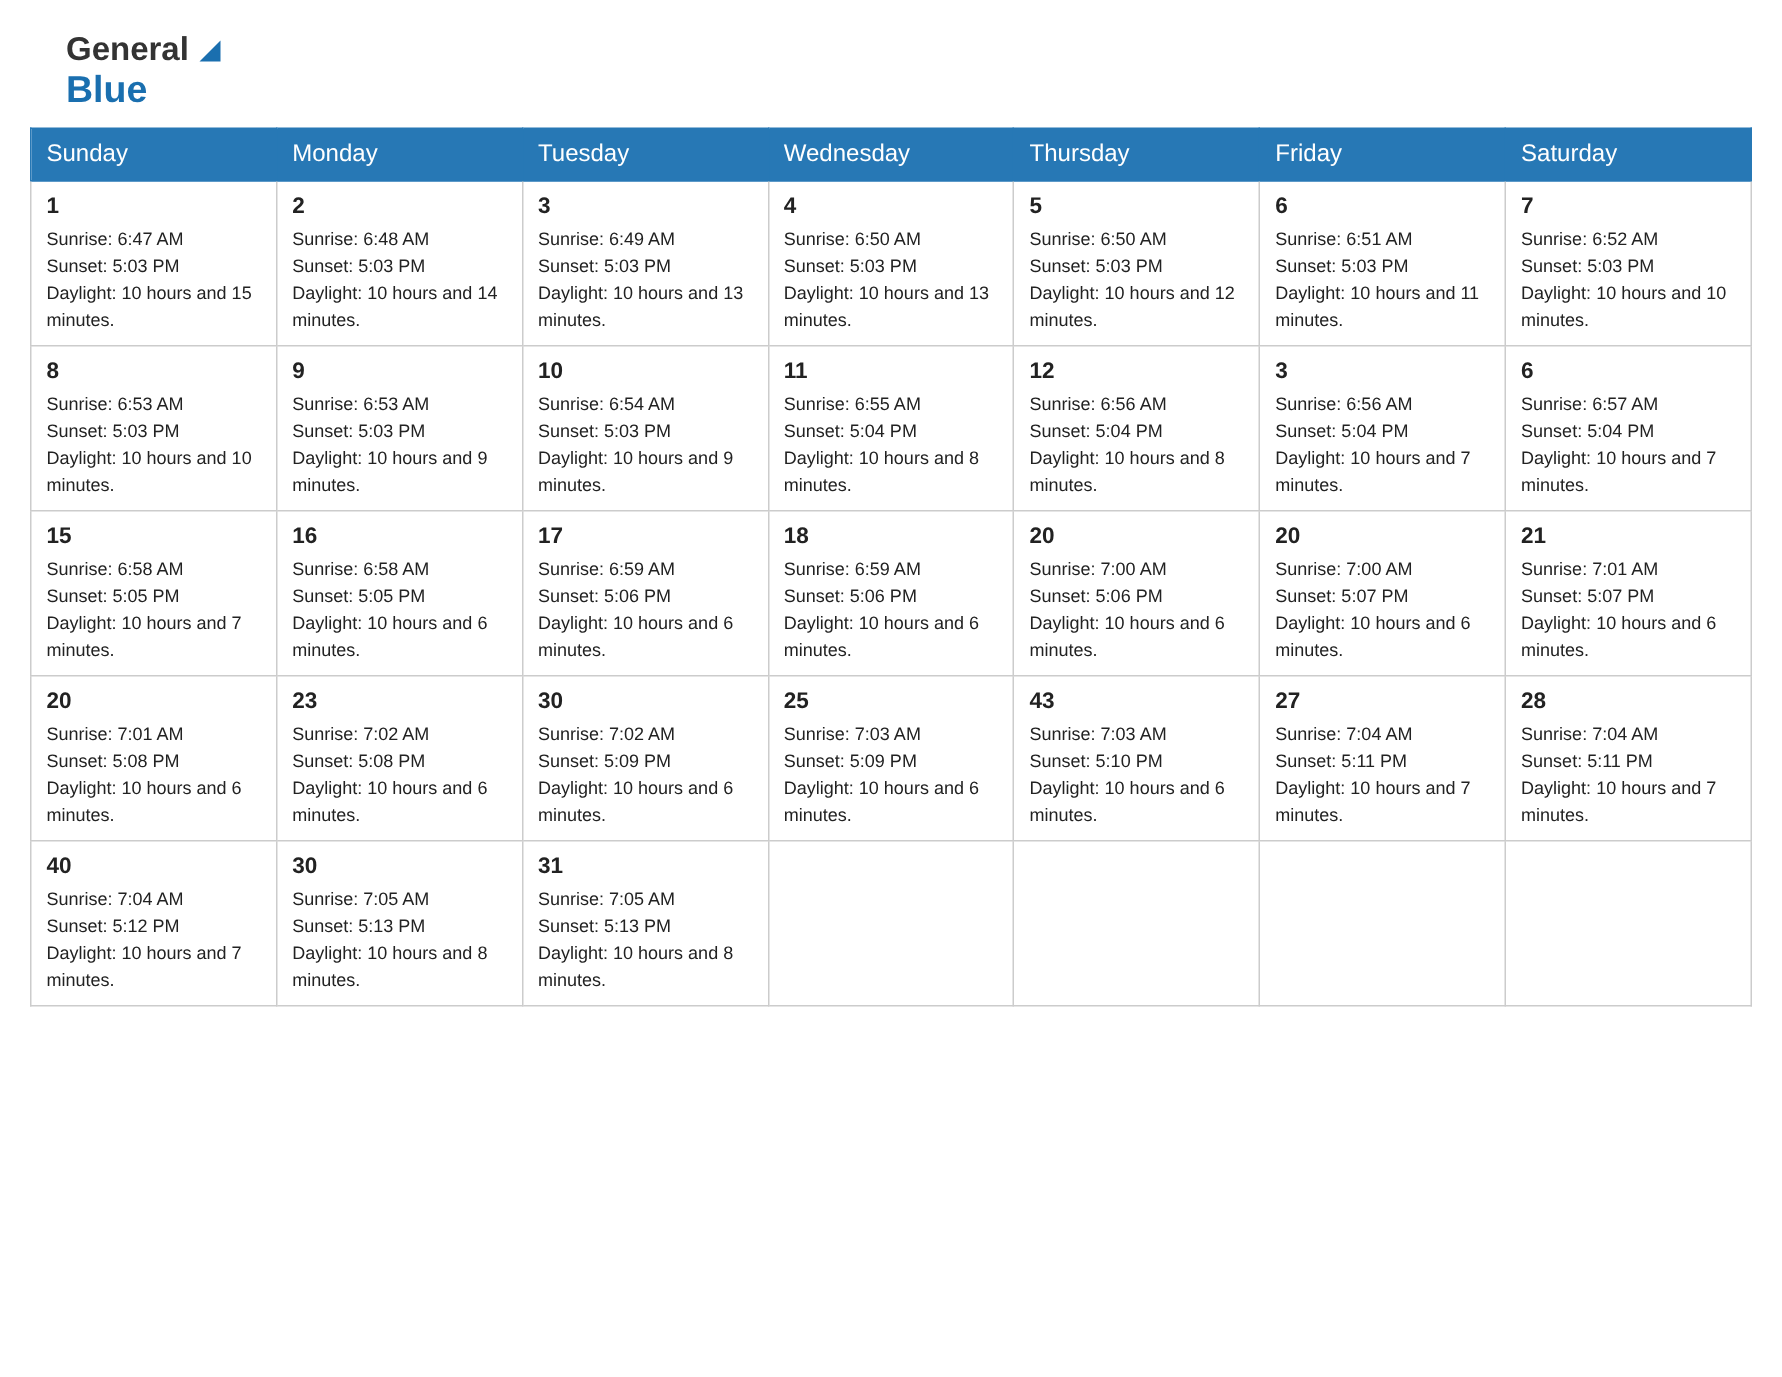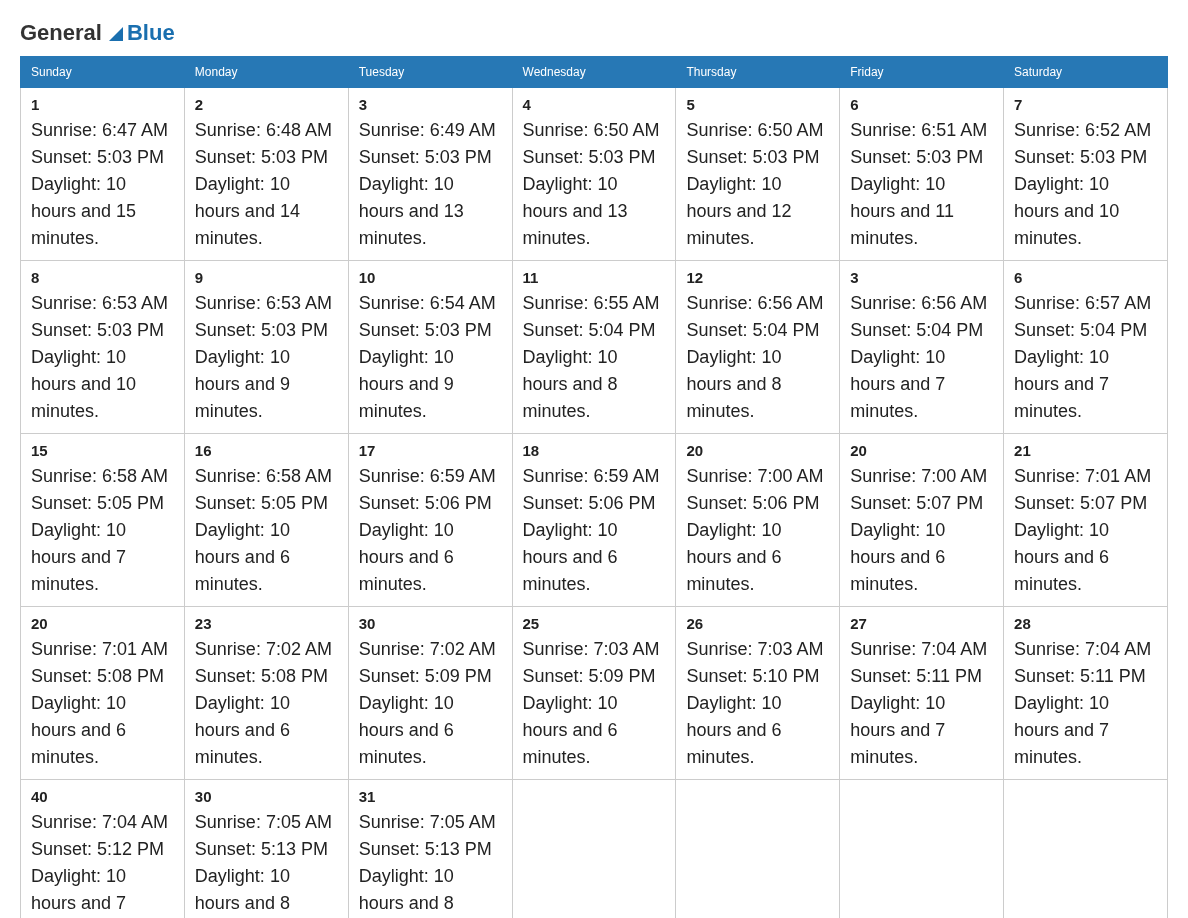--- a/index.html
+++ b/index.html
@@ -11,22 +11,23 @@
       min-height: 918px;
     }
     .header {
       display: flex;
       justify-content: space-between;
       align-items: flex-start;
       margin-bottom: 10px;
     }
     .logo-wrapper {
       display: flex;
-      flex-direction: row;
+      flex-direction: column;
       align-items: flex-start;
+      margin-left: 24px;
     }
     .logo-line1 {
       display: flex;
       align-items: center;
     }
     .logo-line2 {
       display: flex;
       align-items: center;
       gap: 4px;
     }
@@ -45,40 +46,40 @@
     table {
       width: 100%;
       border-collapse: collapse;
       table-layout: fixed;
     }
     th {
       background-color: #2778b5;
       color: white;
       padding: 8px 10px;
       text-align: left;
-      font-size: 12px;
+      font-size: 16px;
       font-weight: normal;
       border: 1px solid #2778b5;
     }
     td {
       vertical-align: top;
       padding: 8px 10px;
       border: 1px solid #ccc;
       font-size: 13px;
       color: #222;
       height: 110px;
     }
     .day-num {
       font-size: 15px;
       font-weight: bold;
       display: block;
       margin-bottom: 4px;
     }
     .day-info {
-      font-size: 18px;
+      font-size: 12px;
       line-height: 1.5;
       color: #222;
       margin-top: 37px;
     }
     .empty-cell {
       background: #fff;
     }
     tr:last-child td {
       border-bottom: 1px solid #ccc;
     }
@@ -88,21 +89,21 @@
 
 <div class="header">
   <div class="logo-wrapper">
     <div class="logo-line1">
       <span style="font-size:22px;font-weight:bold;color:#333;">General</span>
       <svg width="22" height="22" viewBox="0 0 22 22" style="margin-left:3px;margin-top:2px;">
         <polygon points="4,18 18,18 18,4" fill="#1a6faf"></polygon>
       </svg>
     </div>
     <div class="logo-line2">
-      <span style="font-size:22px;font-weight:bold;color:#1a6faf;">Blue</span>
+      <span style="font-size:25px;font-weight:bold;color:#1a6faf;">Blue</span>
     </div>
   </div>
   <div class="title-section">
     <div class="month-title"></div>
     <div class="location"></div>
   </div>
 </div>
 
 <table>
   <thead>
@@ -218,21 +219,21 @@
       </td>
         <td>
         <span class="day-num">30</span>
         <span class="day-info">Sunrise: 7:02 AM<br>Sunset: 5:09 PM<br>Daylight: 10 hours and 6 minutes.</span>
       </td>
         <td>
         <span class="day-num">25</span>
         <span class="day-info">Sunrise: 7:03 AM<br>Sunset: 5:09 PM<br>Daylight: 10 hours and 6 minutes.</span>
       </td>
         <td>
-        <span class="day-num">26</span>
+        <span class="day-num">43</span>
         <span class="day-info">Sunrise: 7:03 AM<br>Sunset: 5:10 PM<br>Daylight: 10 hours and 6 minutes.</span>
       </td>
         <td>
         <span class="day-num">27</span>
         <span class="day-info">Sunrise: 7:04 AM<br>Sunset: 5:11 PM<br>Daylight: 10 hours and 7 minutes.</span>
       </td>
         <td>
         <span class="day-num">28</span>
         <span class="day-info">Sunrise: 7:04 AM<br>Sunset: 5:11 PM<br>Daylight: 10 hours and 7 minutes.</span>
       </td>

